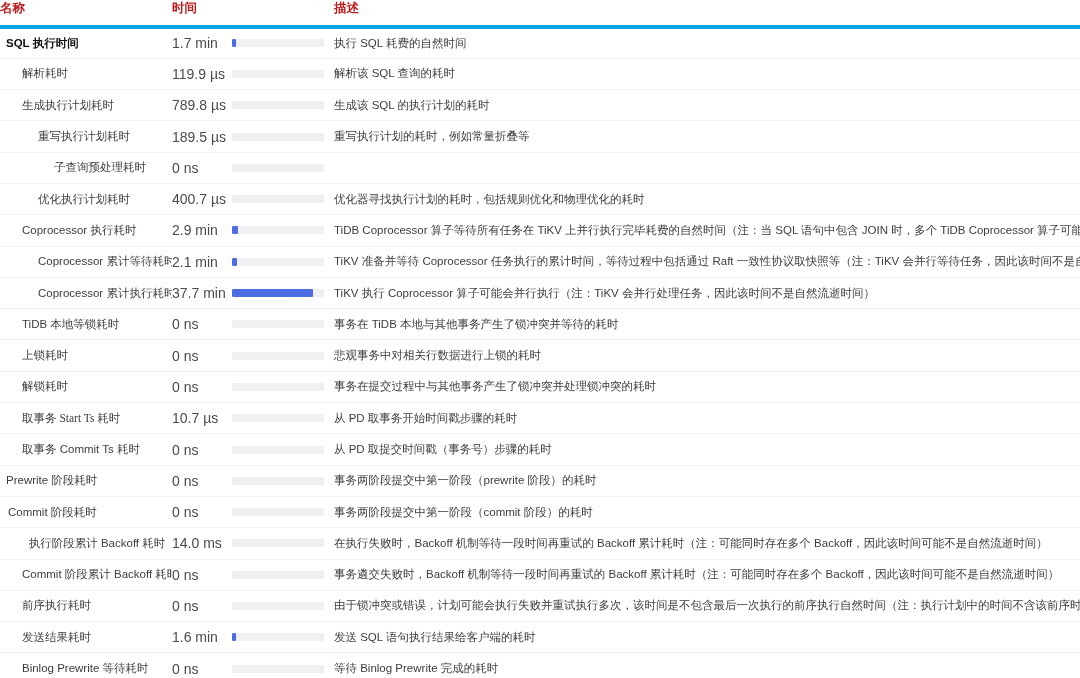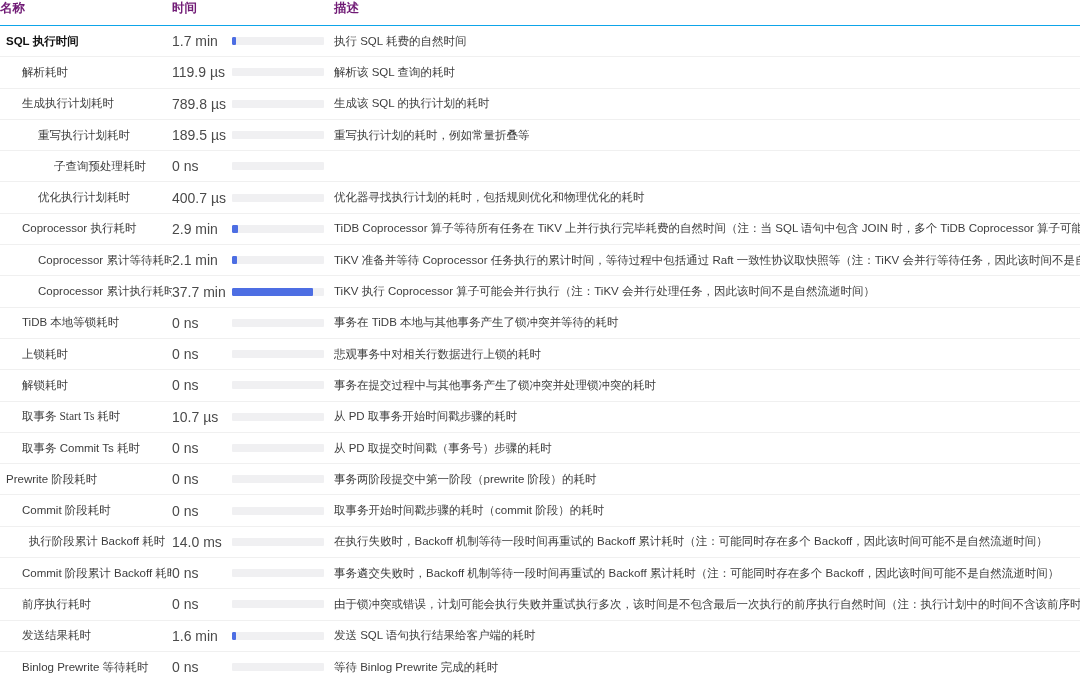--- a/index.html
+++ b/index.html
@@ -18,23 +18,23 @@
   }
   table.exec-table {
     width: 1080px;
     border-collapse: collapse;
     table-layout: fixed;
   }
   table.exec-table thead th {
     text-align: left;
     font-size: 12.5px;
     font-weight: bold;
-    color: #701a75;
+    color: #b91c1c;
     padding: 0 0 8px 0;
-    border-bottom: 1px solid #0ea5e9;
+    border-bottom: 4px solid #0ea5e9;
     vertical-align: bottom;
     height: 22px;
   }
   th.col-name   { width: 172px; padding-left: 6px; }
   th.col-time   { width: 162px; padding-left: 0px; }
   th.col-desc   { width: 746px; padding-left: 0px; }
 
   table.exec-table tbody tr {
     height: 31.3px;
   }
@@ -276,30 +276,30 @@
             <div class="time-wrap">
               <span class="time-val">0 ns</span>
               <div class="bar-track">
                 <div class="bar-fill" style="width: 0%; background: rgb(77, 110, 227);"></div>
               </div>
             </div>
           </td>
           <td class="c-desc">事务两阶段提交中第一阶段（prewrite 阶段）的耗时</td>
         </tr>
         <tr>
-          <td class="c-name" style="padding-left: 22px;">Commit 阶段耗时</td>
-          <td class="c-time">
-            <div class="time-wrap">
-              <span class="time-val">0 ns</span>
-              <div class="bar-track">
-                <div class="bar-fill" style="width: 0%; background: rgb(77, 110, 227);"></div>
-              </div>
-            </div>
-          </td>
-          <td class="c-desc">取事务开始时间戳步骤的耗时（commit 阶段）的耗时</td>
+          <td class="c-name" style="padding-left: 8px;">Commit 阶段耗时</td>
+          <td class="c-time">
+            <div class="time-wrap">
+              <span class="time-val">0 ns</span>
+              <div class="bar-track">
+                <div class="bar-fill" style="width: 0%; background: rgb(77, 110, 227);"></div>
+              </div>
+            </div>
+          </td>
+          <td class="c-desc">事务两阶段提交中第一阶段（commit 阶段）的耗时</td>
         </tr>
         <tr>
           <td class="c-name" style="padding-left: 22px; text-align: center;">执行阶段累计 Backoff 耗时</td>
           <td class="c-time">
             <div class="time-wrap">
               <span class="time-val">14.0 ms</span>
               <div class="bar-track">
                 <div class="bar-fill" style="width: 0%; background: rgb(77, 110, 227);"></div>
               </div>
             </div>

